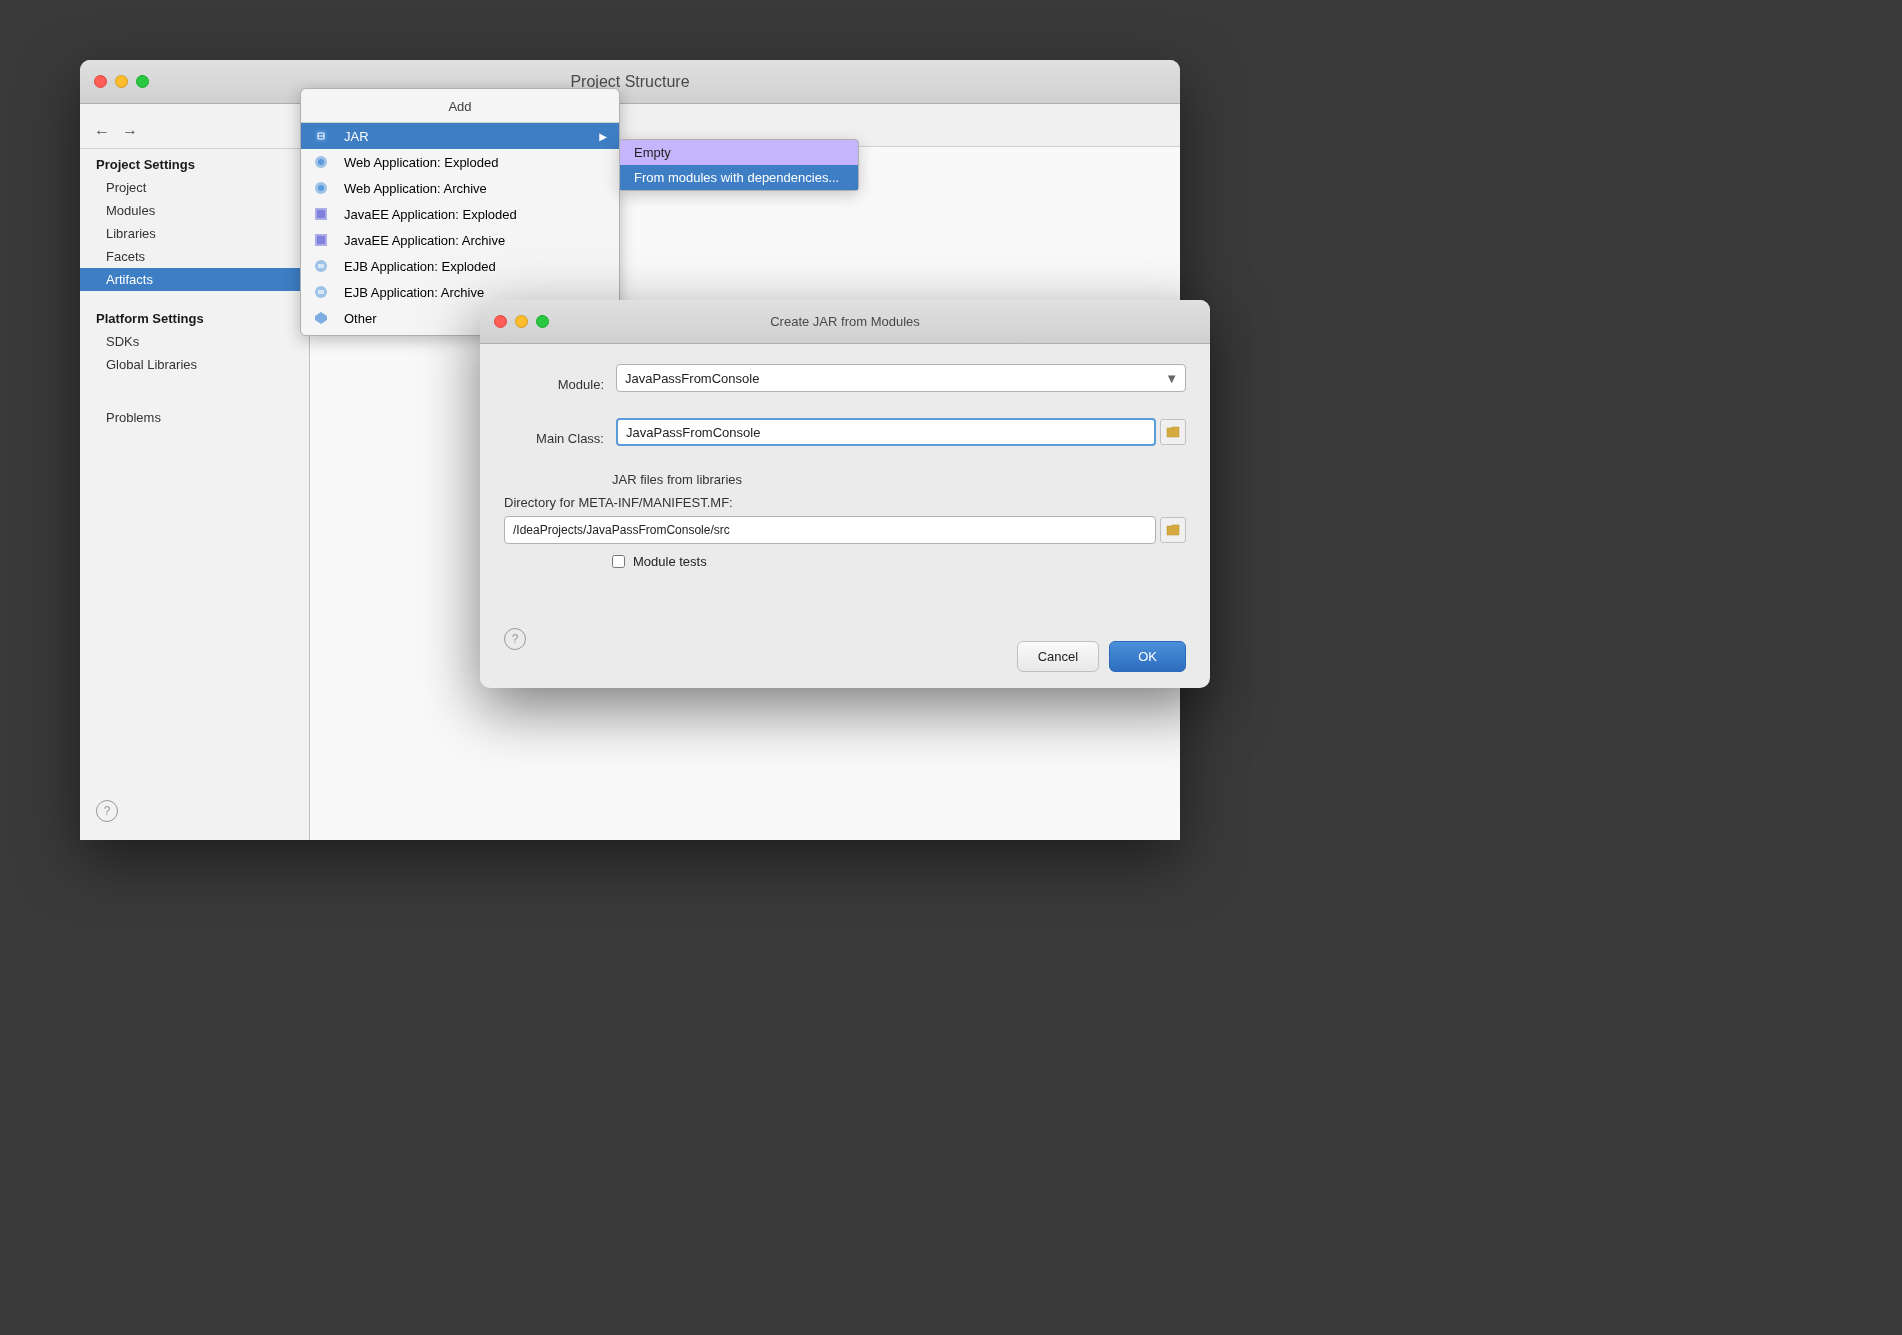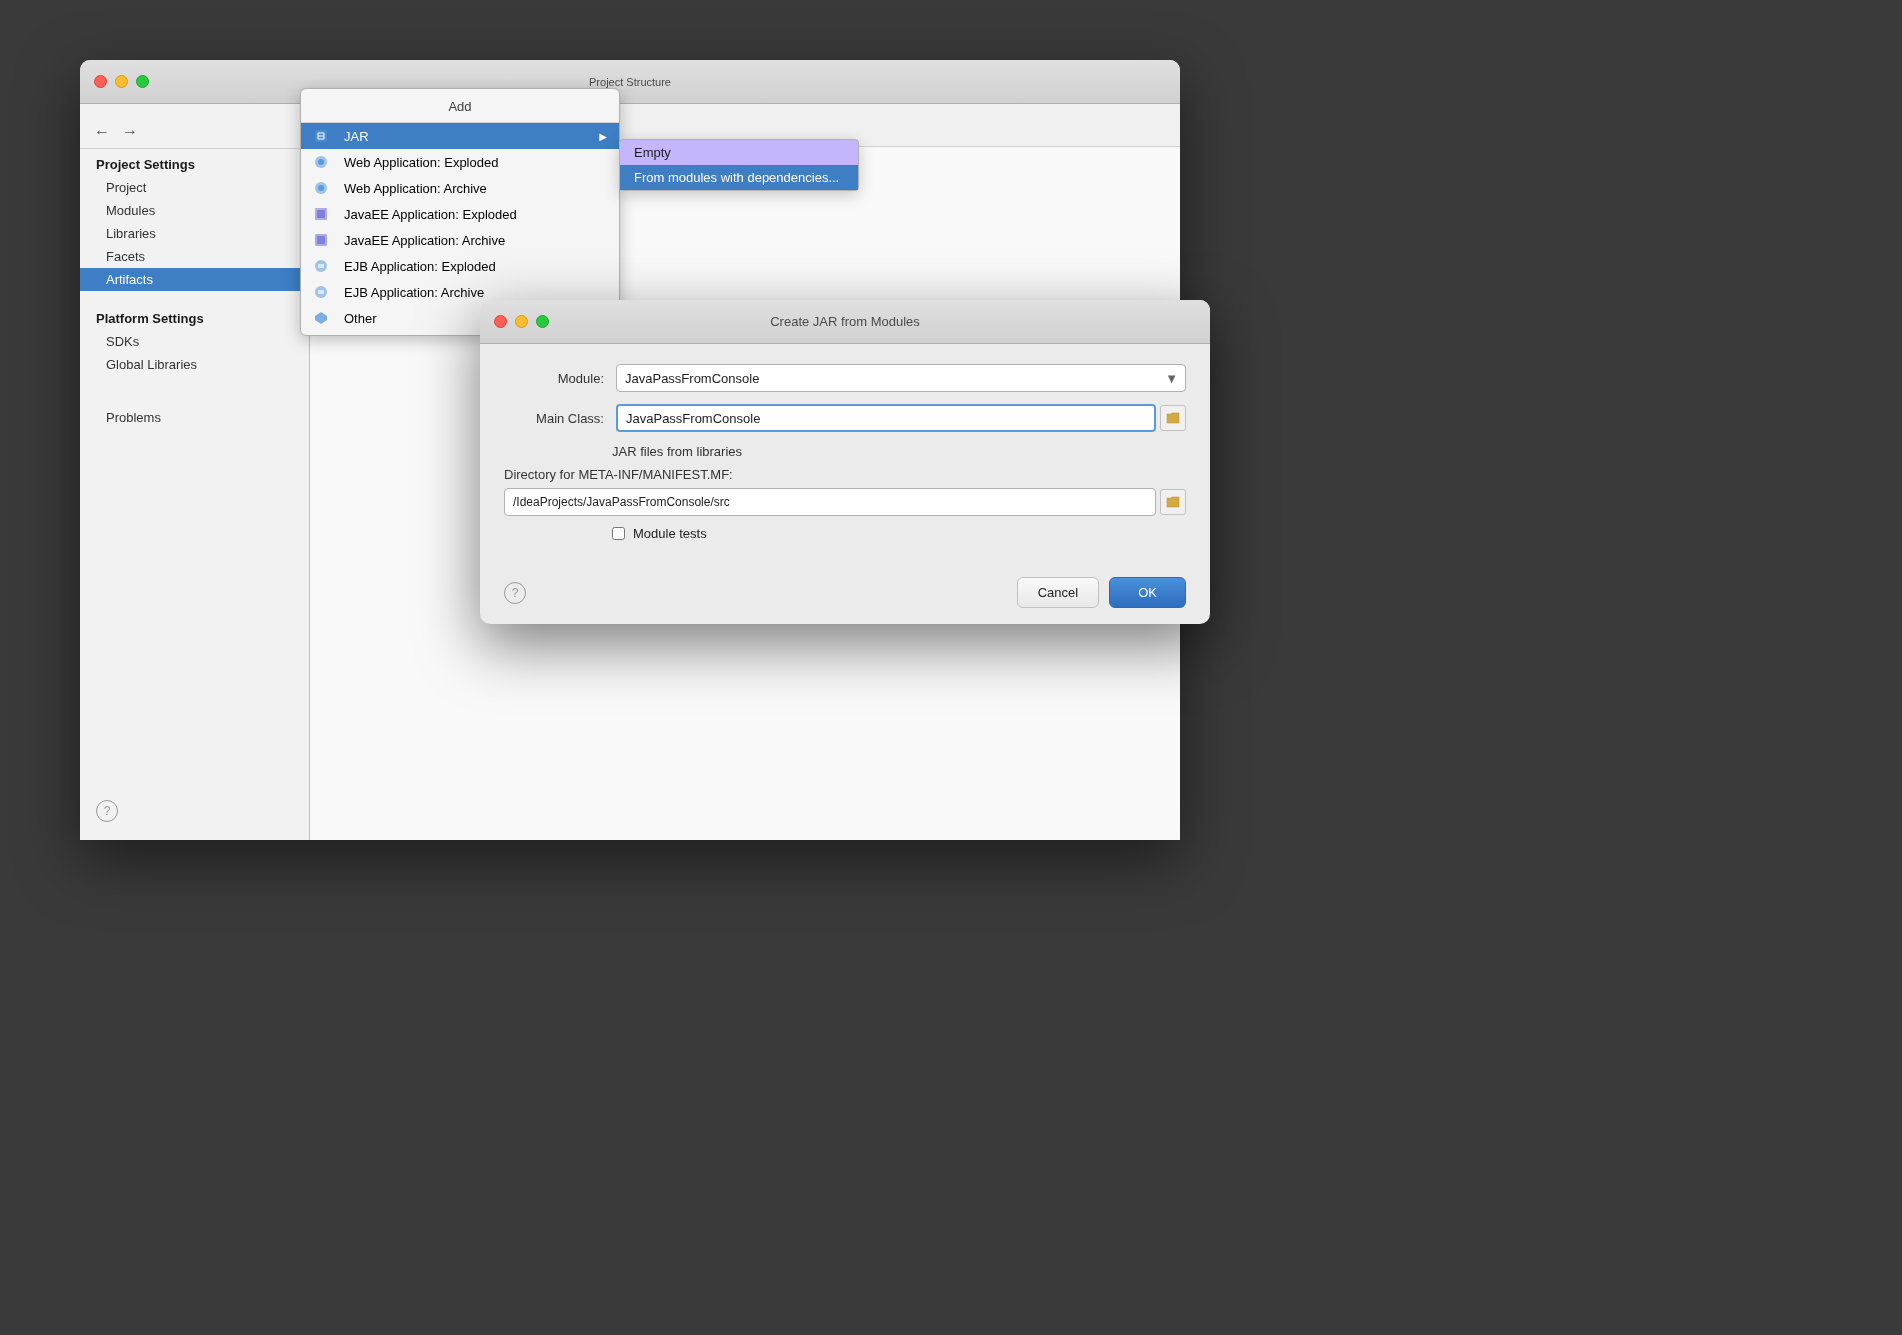--- a/index.html
+++ b/index.html
@@ -45,21 +45,21 @@
       left: 14px;
       display: flex;
       gap: 8px;
     }
 
     .btn-close { width: 13px; height: 13px; border-radius: 50%; background: #ff5f57; border: 1px solid #e0443e; }
     .btn-min   { width: 13px; height: 13px; border-radius: 50%; background: #febc2e; border: 1px solid #d4a017; }
     .btn-max   { width: 13px; height: 13px; border-radius: 50%; background: #28c840; border: 1px solid #1aab29; }
 
     .window-title {
-      font-size: 11px;
+      font-size: 16px;
       color: #4a4a4a;
       font-weight: 500;
     }
 
     .window-body {
       display: flex;
       flex: 1;
       overflow: hidden;
     }
 
@@ -266,22 +266,22 @@
       color: #4a4a4a;
       font-weight: 500;
     }
 
     .dialog-body {
       padding: 20px 24px;
     }
 
     .form-row {
       display: flex;
-      align-items: center;
-      margin-bottom: 12px;
+      align-items: flex-end;
+      margin-bottom: 26px;
       gap: 12px;
     }
 
     .form-label {
       width: 100px;
       text-align: right;
       color: #333;
       font-size: 13px;
       flex-shrink: 0;
     }
@@ -638,18 +638,18 @@
     </div>
 
     <div class="checkbox-row">
       <input type="checkbox" class="checkbox-input" style="">
       <span class="radio-label">Module tests</span>
     </div>
   </div>
 
   <div class="dialog-footer">
     <div class="help-circle">?</div>
-    <div style="display: flex; gap: 10px;">
+    <div style="display: flex; gap: 10px; margin-top: 36px;">
       <button class="btn-cancel">Cancel</button>
       <button class="btn-ok">OK</button>
     </div>
   </div>
 </div>
 
 </body></html>

